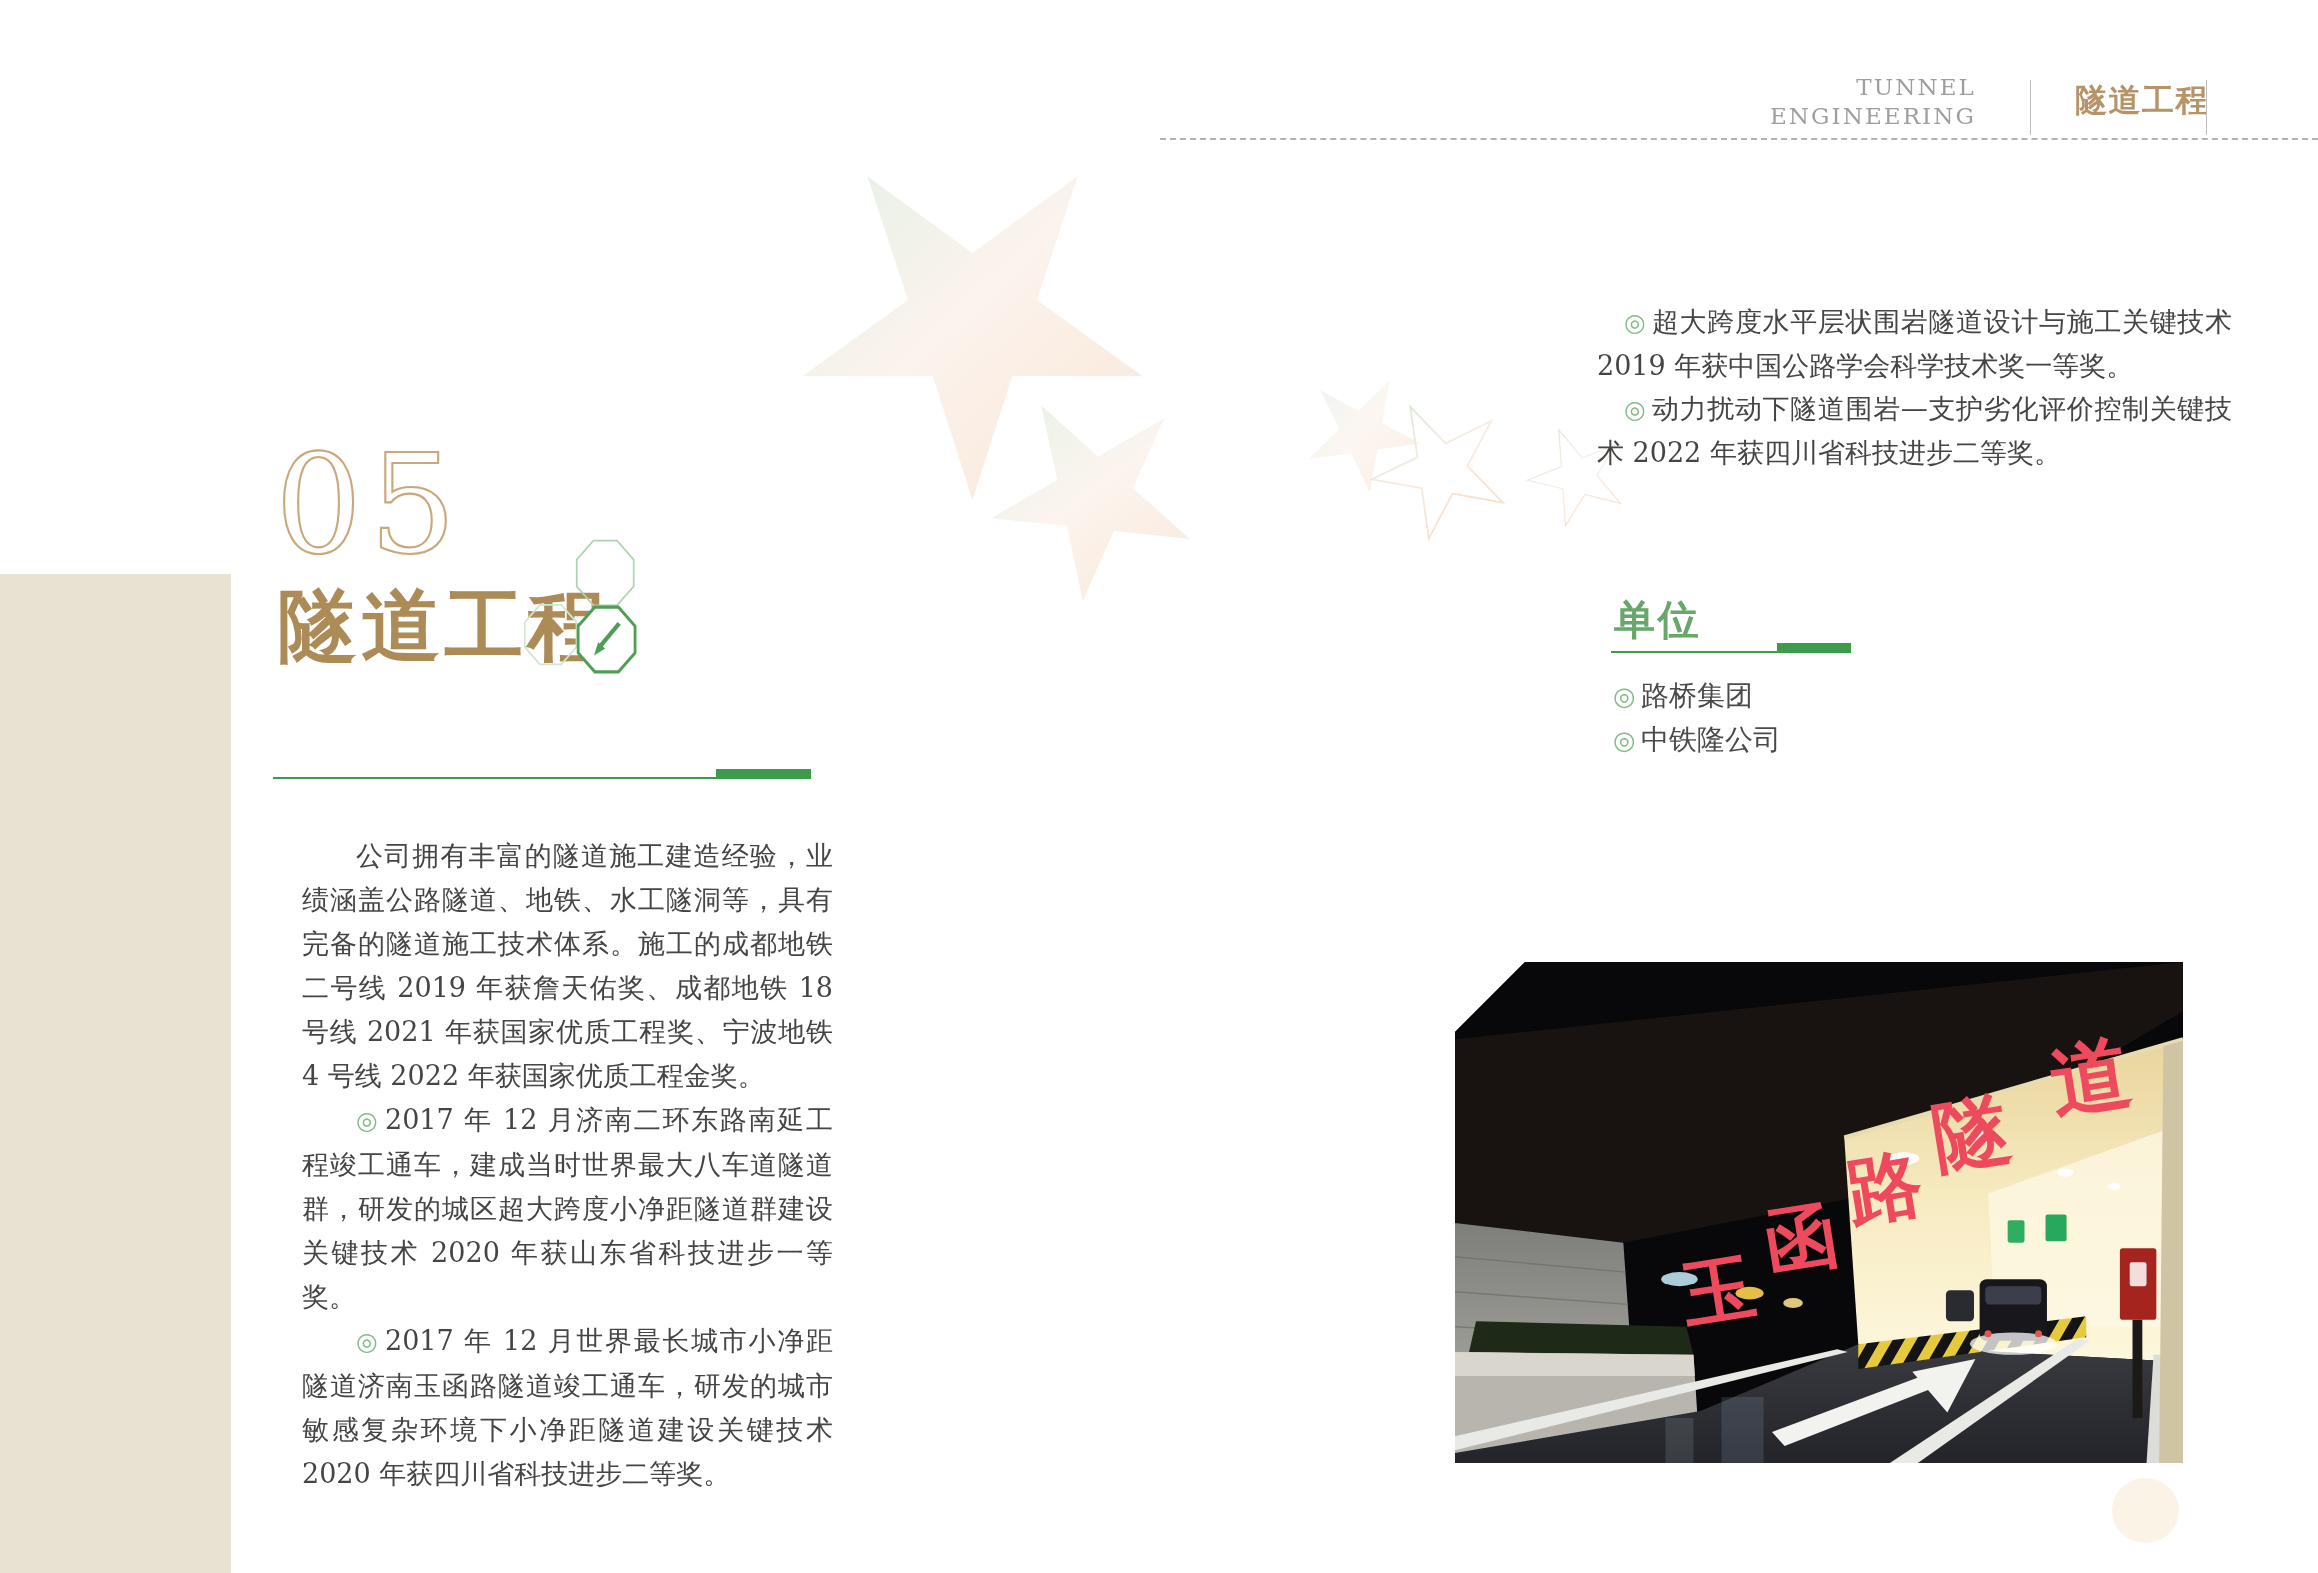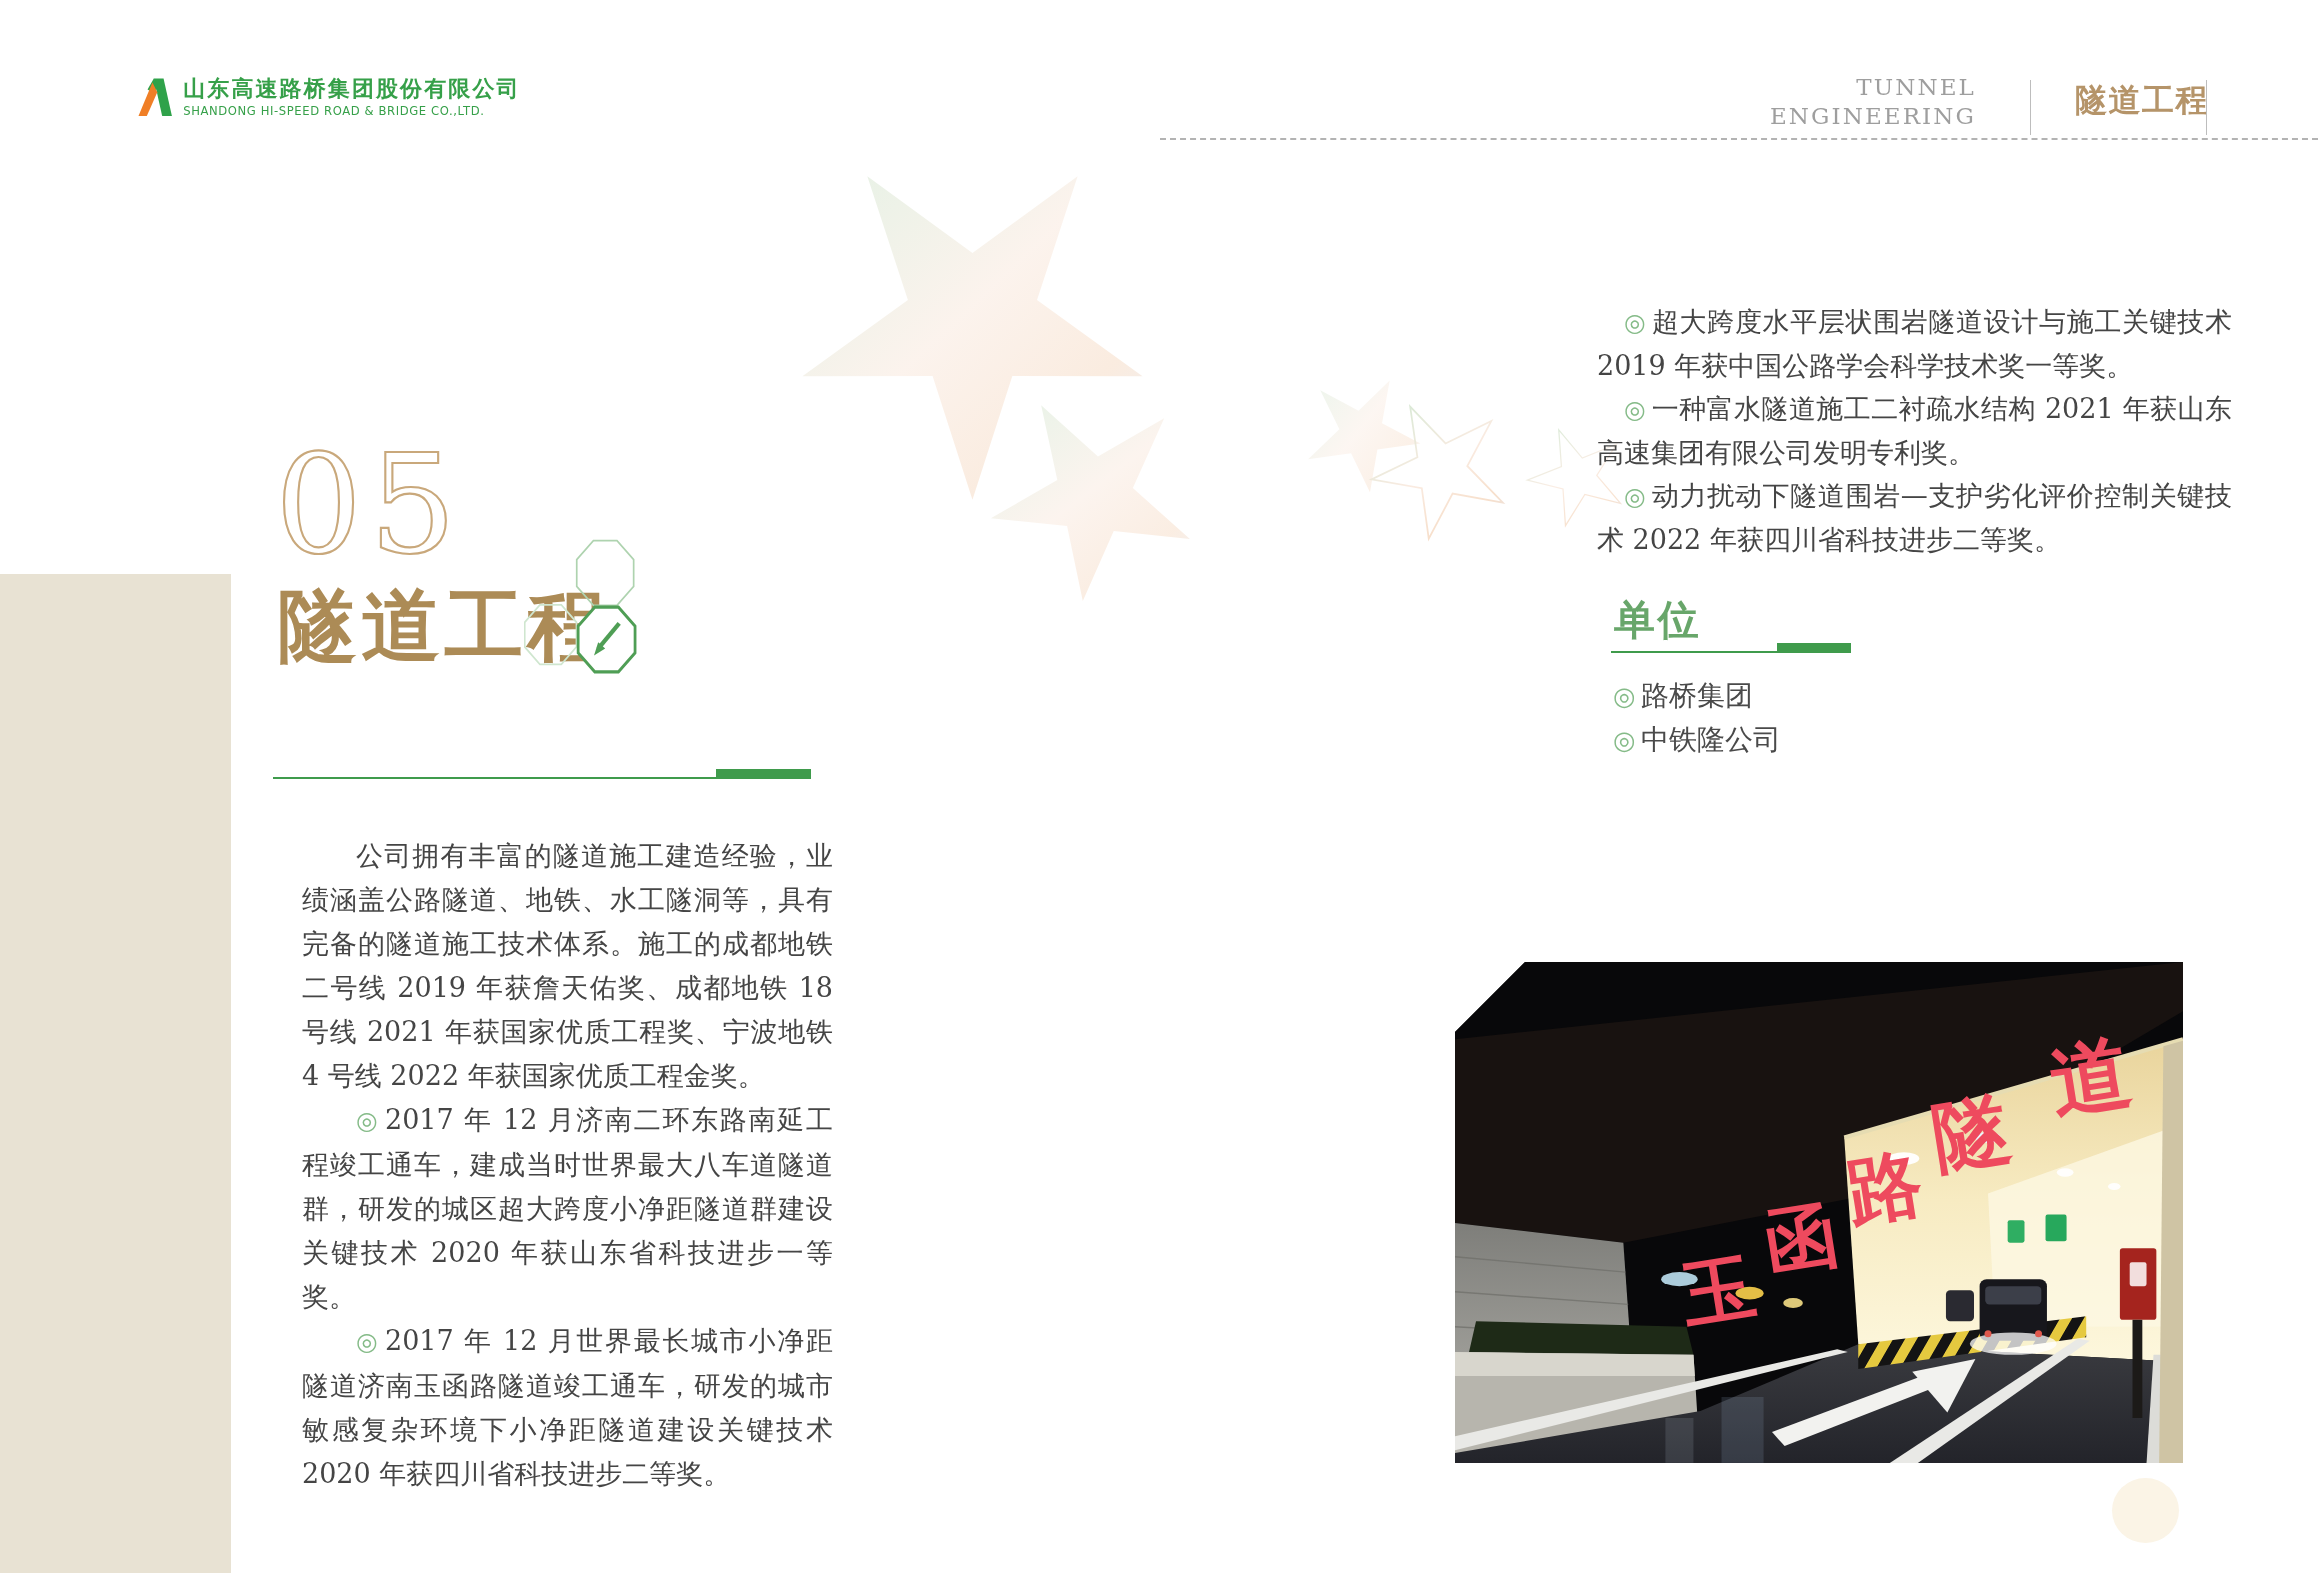--- a/index.html
+++ b/index.html
@@ -90,31 +90,20 @@
   .corner-blob {
     position:absolute; left:2112px; top:1478px; width:67px; height:65px;
     border-radius:50%; background:#fbf4e6;
   }
 </style>
 </head>
 <body>
 
 <div id="page">
 
-  <div class="logo-wrap">
-    <svg class="logo-icon" viewBox="0 0 50 56">
-      <polygon points="24,2 38,2 50,56 36,56" fill="#2fa24a"></polygon>
-      <polygon points="24,2 15,18 25,24 30,13" fill="#2fa24a"></polygon>
-      <polygon points="2,56 22,8 29,22 14,56" fill="#f07f26"></polygon>
-    </svg>
-    <div class="logo-text">
-      <div class="zh">山东高速路桥集团股份有限公司</div>
-      <div class="en">SHANDONG HI-SPEED ROAD &amp; BRIDGE CO.,LTD.</div>
-    </div>
-  </div>
 
   <div class="hdr-en">
     <div>TUNNEL</div>
     <div>ENGINEERING</div>
   </div>
   <div class="hdr-vline v1"></div>
   <div class="hdr-tab">隧道工程</div>
   <div class="hdr-vline v2"></div>
   <div class="hdr-dash"></div>
 
@@ -155,21 +144,20 @@
   <div class="rule-thick left-r"></div>
 
   <div class="col-left">
     <p><span>公司拥有丰富的隧道施工建造经验，业绩涵盖公路隧道、地铁、水工隧洞等，具有完备的隧道施工技术体系。施工的成都地铁二号线 2019 年获詹天佑奖、成都地铁 18 号线 2021 年获国家优质工程奖、宁波地铁 4 号线 2022 年获国家优质工程金奖。</span></p>
     <p><span class="bullet">◎</span><span>2017 年 12 月济南二环东路南延工程竣工通车，建成当时世界最大八车道隧道群，研发的城区超大跨度小净距隧道群建设关键技术 2020 年获山东省科技进步一等奖。</span></p>
     <p><span class="bullet">◎</span><span>2017 年 12 月世界最长城市小净距隧道济南玉函路隧道竣工通车，研发的城市敏感复杂环境下小净距隧道建设关键技术 2020 年获四川省科技进步二等奖。</span></p>
   </div>
 
   <div class="col-right">
     <p><span class="bullet">◎</span><span>超大跨度水平层状围岩隧道设计与施工关键技术 2019 年获中国公路学会科学技术奖一等奖。</span></p>
-    <p><span class="bullet">◎</span><span>一种富水隧道施工二衬疏水结构 2021 年获山东高速集团有限公司发明专利奖。</span></p>
     <p><span class="bullet">◎</span><span>动力扰动下隧道围岩—支护劣化评价控制关键技术 2022 年获四川省科技进步二等奖。</span></p>
   </div>
 
   <div class="sec-head units-h">单位</div>
   <div class="rule-thin units-r"></div>
   <div class="rule-thick units-r"></div>
 
   <div class="units-list">
     <div class="u-item"><span class="bullet">◎</span><span>路桥集团</span></div>
     <div class="u-item"><span class="bullet">◎</span><span>中铁隆公司</span></div>

